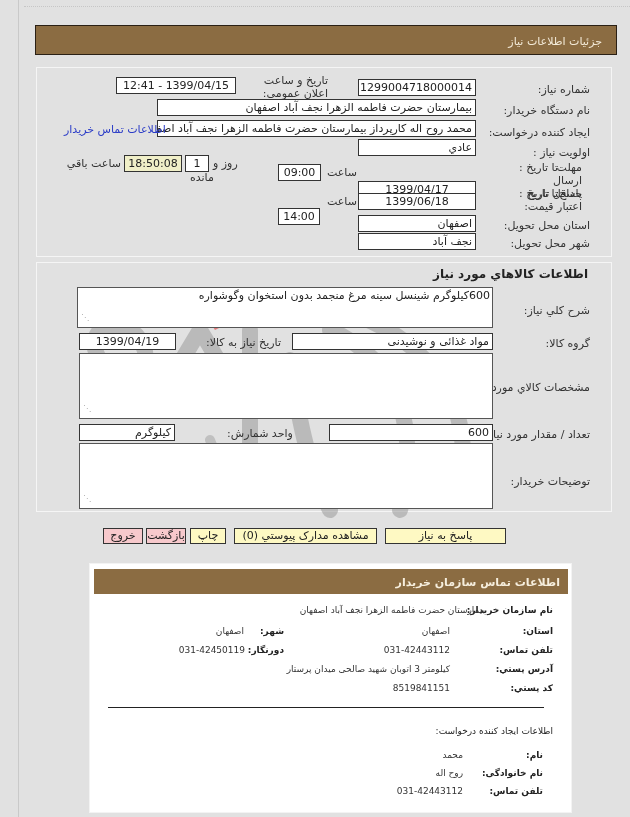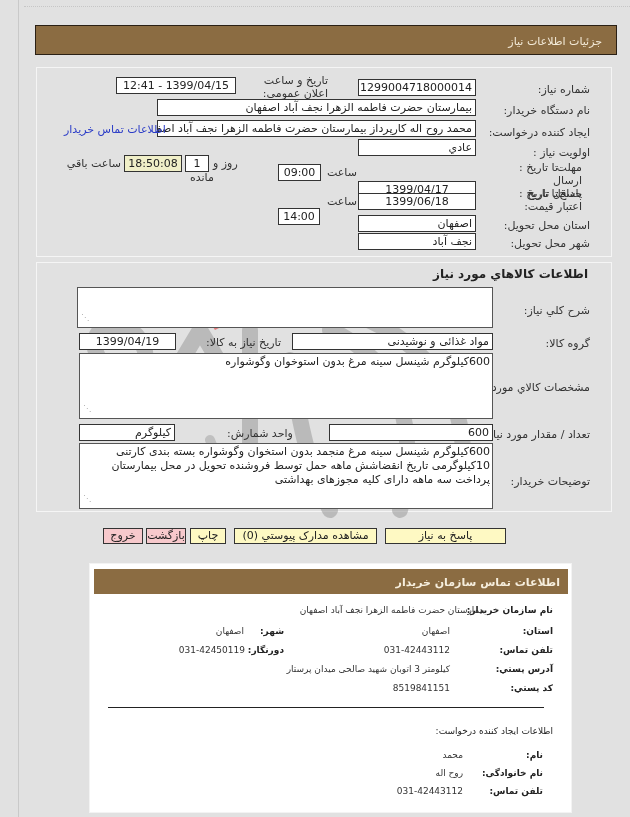--- a/index.html
+++ b/index.html
@@ -92,37 +92,37 @@
   </g>
   <polygon points="145,45 160,30 175,50 155,60" fill="#e05050" fill-opacity="0.7"></polygon>
   <g fill="none" stroke="#a0a0a0" stroke-opacity="0.5" stroke-width="10" stroke-linecap="round">
     <path d="M150 170 C160 200 200 210 220 190"></path>
   </g>
 </svg>
 
 <span class="sect" style="right:42px;top:267px;">اطلاعات کالاهاي مورد نیاز</span>
 
 <span class="lbl" style="right:40px;top:304px;">شرح کلي نیاز:</span>
-<div class="ta" style="left:77px;top:287px;width:416px;height:41px;"><span class="grip">⋰</span></div>
+<div class="ta" style="left:77px;top:287px;width:416px;height:41px;"><span>600کیلوگرم شینسل سینه مرغ منجمد بدون استخوان وگوشواره</span><span class="grip">⋰</span></div>
 
 <span class="lbl" style="right:40px;top:337px;">گروه کالا:</span>
 <div class="box r" style="left:292px;top:333px;width:201px;">مواد غذائی و نوشیدنی</div>
 <span class="lbl" style="left:206px;top:336px;">تاریخ نیاز به کالا:</span>
 <div class="box c" style="left:79px;top:333px;width:97px;">1399/04/19</div>
 
 <span class="lbl" style="right:40px;top:381px;">مشخصات کالاي مورد نیاز:</span>
-<div class="ta" style="left:79px;top:353px;width:414px;height:66px;"><span>600کیلوگرم شینسل سینه مرغ بدون استوخوان وگوشواره</span><span class="grip">⋰</span></div>
+<div class="ta" style="left:79px;top:353px;width:414px;height:66px;"><span class="grip">⋰</span></div>
 
 <span class="lbl" style="right:40px;top:428px;">تعداد / مقدار مورد نیاز:</span>
 <div class="box r" style="left:329px;top:424px;width:164px;">600</div>
 <span class="lbl" style="left:227px;top:427px;">واحد شمارش:</span>
 <div class="box r" style="left:79px;top:424px;width:96px;">کیلوگرم</div>
 
 <span class="lbl" style="right:40px;top:475px;">توضیحات خریدار:</span>
-<div class="ta" style="left:79px;top:443px;width:414px;height:66px;"><span>600کیلوگرم شینسل سینه مرغ منجمد بدون استخوان وگوشواره  بسته بندی کارتنی 10کیلوگرمی تاریخ انقضاشش ماهه حمل توسط فروشنده تحویل در محل بیمارستان پرداخت سه ماهه دارای کلیه مجوزهای بهداشتی</span><span class="grip">⋰</span></div>
+<div class="ta" style="left:79px;top:443px;width:414px;height:66px;"><span class="grip">⋰</span></div>
 
 <div class="btn green" style="left:385px;width:121px;">پاسخ به نیاز</div>
 <div class="btn green" style="left:234px;width:143px;">مشاهده مدارک پیوستي (0)</div>
 <div class="btn green" style="left:190px;width:36px;">چاپ</div>
 <div class="btn pink" style="left:146px;width:40px;">بازگشت</div>
 <div class="btn pink" style="left:103px;width:40px;">خروج</div>
 
 <div class="card">
   <div class="cardhdr">اطلاعات تماس سازمان خریدار</div>
 </div>

